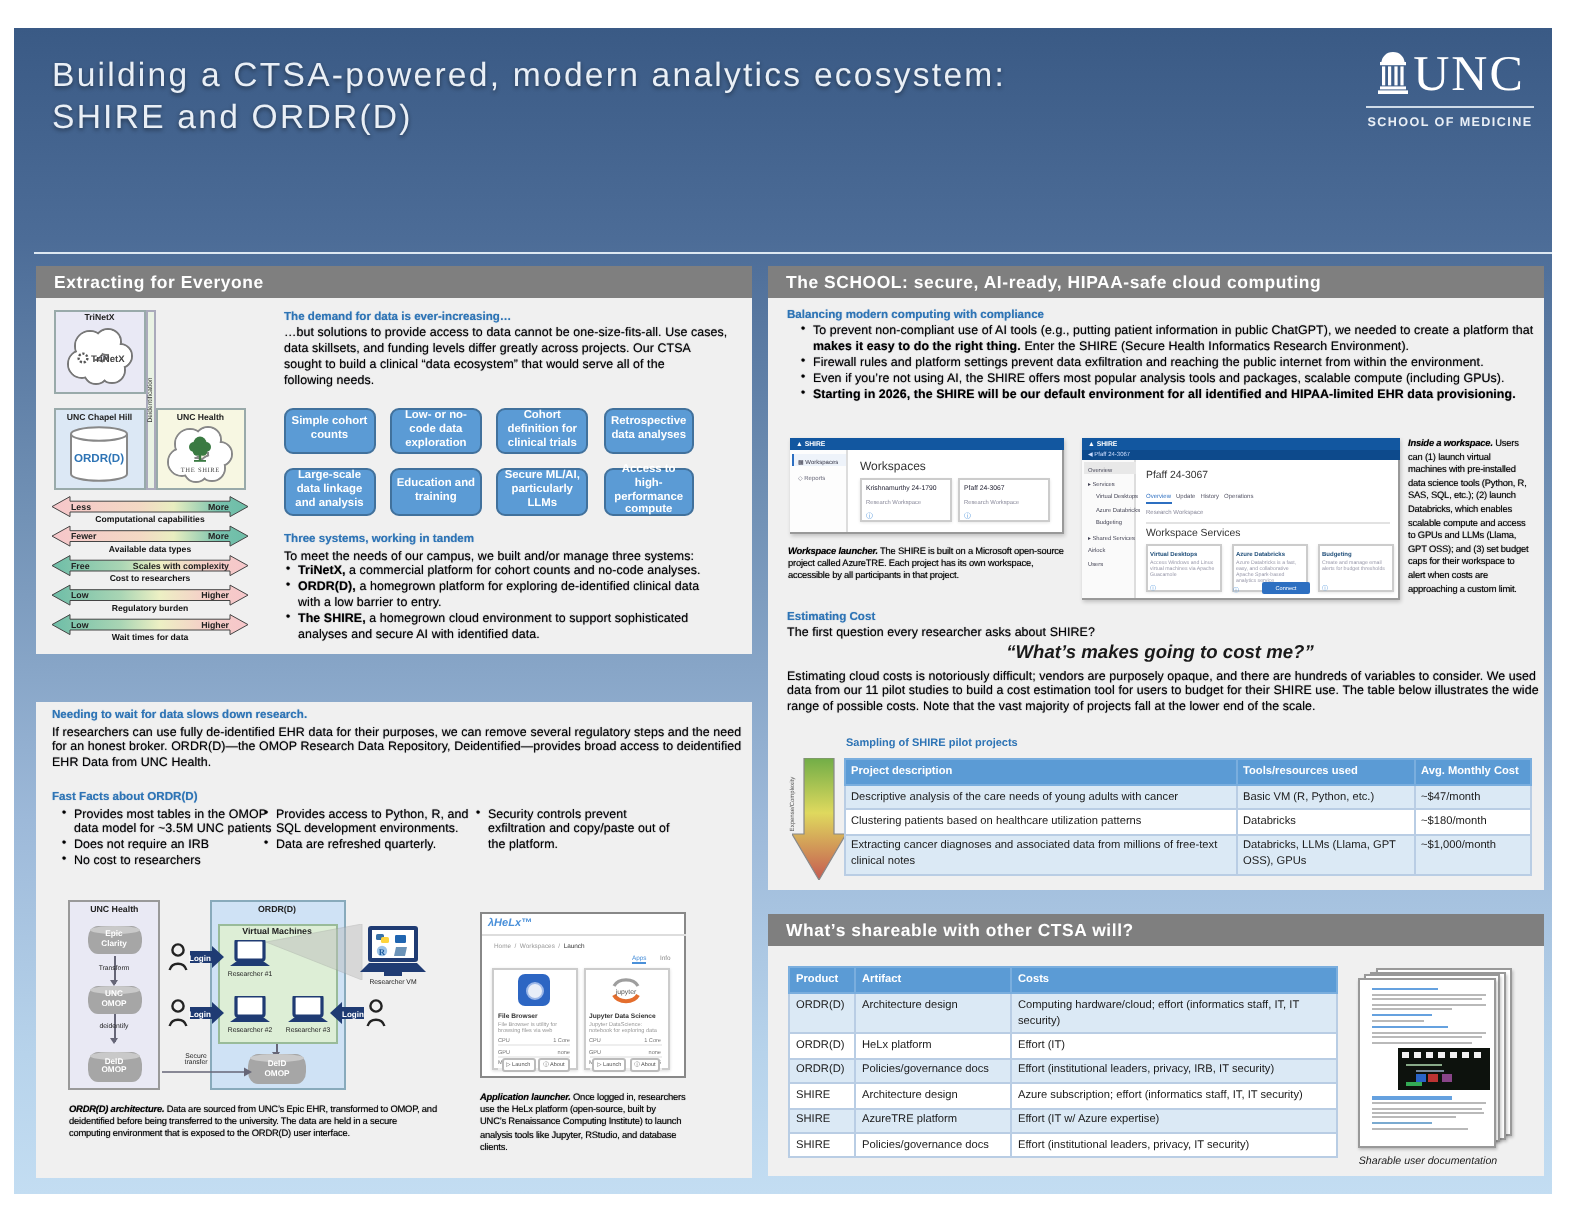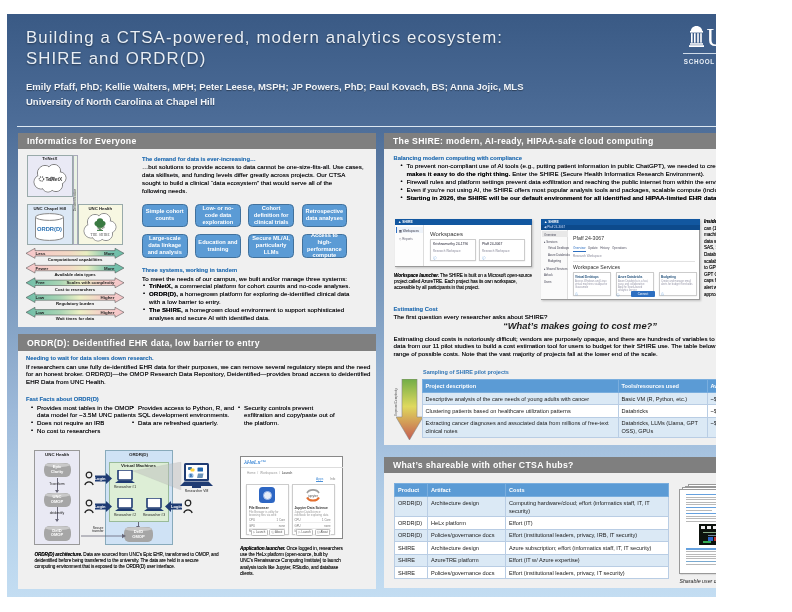--- a/index.html
+++ b/index.html
@@ -1,17 +1,17 @@
 <!DOCTYPE html>
 <html><head>
 <meta charset="utf-8">
 <style>
 *{margin:0;padding:0;box-sizing:border-box;}
 html,body{width:792px;height:612px;background:#fff;font-family:"Liberation Sans",sans-serif;}
-#page{position:relative;width:716px;height:612px;overflow:hidden;background:#fff;}
+#page{position:relative;width:776px;height:612px;overflow:hidden;background:#fff;}
 .abs{position:absolute;}
 #bg{left:7px;top:14px;width:776px;height:583px;background:linear-gradient(180deg,#3a5a85 0%,#4c6c97 18%,#7292b6 42%,#9db9d9 68%,#b7d3eb 88%,#c3ddf2 100%);}
 #title{left:26px;top:28px;font-size:16.8px;line-height:20.5px;color:#e9eff6;text-shadow:0 1px 2px rgba(0,0,0,.45);letter-spacing:1.12px;}
 #authors{left:26px;top:80px;font-size:9.5px;font-weight:bold;line-height:14.8px;color:#f0f4f9;text-shadow:0 1px 1px rgba(0,0,0,.4);}
 #hrline{left:17px;top:125.5px;width:765px;height:1.6px;background:#dde8f2;}
 #unc{left:676px;top:26px;width:98px;text-align:center;color:#fff;}
 #unclogo{display:flex;align-items:flex-end;justify-content:center;gap:2px;height:22px;}
 #uncword{font-family:"Liberation Serif",serif;font-size:25px;line-height:21px;color:#fff;letter-spacing:1px;}
 #uncline{margin:5px auto 0;width:84px;height:1.3px;background:#cfdbe8;}
 #som{margin-top:4px;font-size:6.3px;font-weight:bold;letter-spacing:.7px;color:#e9eff6;}
@@ -45,21 +45,20 @@
 .ct tr.h td{background:#5b9bd5;color:#fff;font-weight:bold;height:13.5px;vertical-align:middle;border:0.5px solid #7aaede;}
 .ct tr.a td{background:#dbe9f5;}
 .ct tr.b td{background:#fff;}
 </style>
 </head>
 <body>
 <div id="page">
   <div id="bg" class="abs"></div>
 
   <div id="title" class="abs">Building a CTSA-powered, modern analytics ecosystem:<br>SHIRE and ORDR(D)</div>
-  <div id="authors" class="abs">Emily Pfaff, PhD; Kellie Walters, MPH; Peter Leese, MSPH; JP Powers, PhD; Paul Kovach, BS; Anna Jojic, MLS<br>University of North Carolina at Chapel Hill</div>
   <div id="hrline" class="abs"></div>
   <div id="unc" class="abs">
     <div id="unclogo">
       <svg width="17" height="22" viewBox="0 0 17 22">
         <g fill="#fff">
           <path d="M8.5 0 C12 0 14 2.5 14.3 5 L2.7 5 C3 2.5 5 0 8.5 0 Z"></path>
           <rect x="2" y="5" width="13" height="1.6"></rect>
           <rect x="3" y="7.2" width="1.6" height="9.5"></rect>
           <rect x="6" y="7.2" width="1.6" height="9.5"></rect>
           <rect x="9.2" y="7.2" width="1.6" height="9.5"></rect>
@@ -67,30 +66,29 @@
           <rect x="2" y="17.2" width="13" height="1.5"></rect>
           <rect x="1" y="19.2" width="15" height="1.8"></rect>
         </g>
       </svg>
       <span id="uncword">UNC</span>
     </div>
     <div id="uncline"></div>
     <div id="som">SCHOOL OF MEDICINE</div>
   </div>
 
-  <div class="abs bar" style="left:18px;top:132.5px;width:358px;height:16.5px;">Informatics for Everyone</div>
+  <div class="abs bar" style="left:18px;top:132.5px;width:358px;height:16.5px;">Extracting for Everyone</div>
   <div class="abs panelbody" style="left:18px;top:149px;width:358px;height:178px;"></div>
 
-  <div class="abs bar" style="left:18px;top:334px;width:358px;height:17px;">ORDR(D): Deidentified EHR data, low barrier to entry</div>
   <div class="abs panelbody" style="left:18px;top:351px;width:358px;height:238px;"></div>
 
-  <div class="abs bar" style="left:384px;top:132.5px;width:388px;height:16.5px;">The SHIRE: modern, AI-ready, HIPAA-safe cloud computing</div>
+  <div class="abs bar" style="left:384px;top:132.5px;width:388px;height:16.5px;">The SCHOOL: secure, AI-ready, HIPAA-safe cloud computing</div>
   <div class="abs panelbody" style="left:384px;top:149px;width:388px;height:296px;"></div>
 
-  <div class="abs bar" style="left:384px;top:457px;width:388px;height:16px;">What’s shareable with other CTSA hubs?</div>
+  <div class="abs bar" style="left:384px;top:457px;width:388px;height:16px;">What’s shareable with other CTSA will?</div>
   <div class="abs panelbody" style="left:384px;top:473px;width:388px;height:115px;"></div>
 
   <div id="s1content">
 
     <div class="abs" style="left:27px;top:154.5px;width:45.5px;height:42.5px;background:#e9e9f5;border:1px solid #9aa;"></div>
     <div class="abs" style="left:27px;top:156px;width:45.5px;text-align:center;font-size:4.3px;font-weight:bold;color:#222;">TriNetX</div>
     <svg class="abs" style="left:31px;top:162px;" width="38" height="32" viewBox="0 0 38 32">
       <g stroke="#777" stroke-width="1" fill="#fff">
         <circle cx="10" cy="20" r="7"></circle>
           <circle cx="14" cy="11" r="7.5"></circle>

